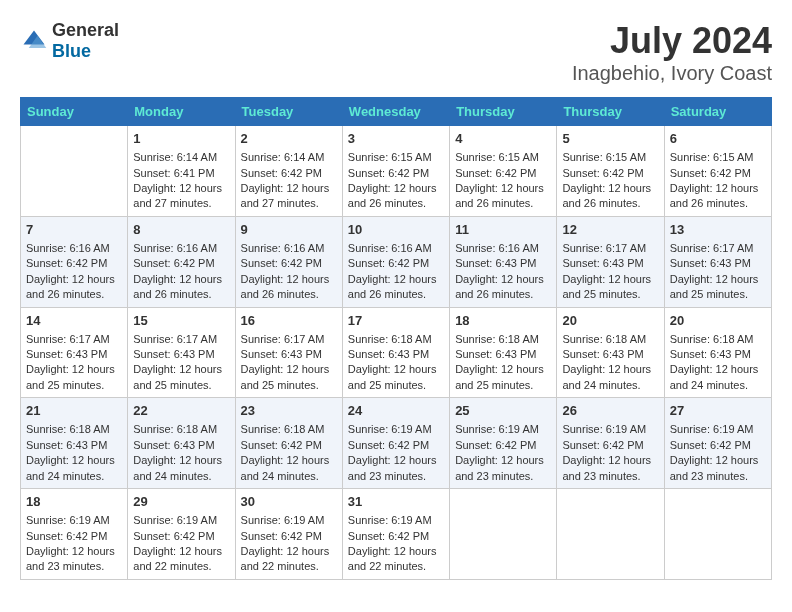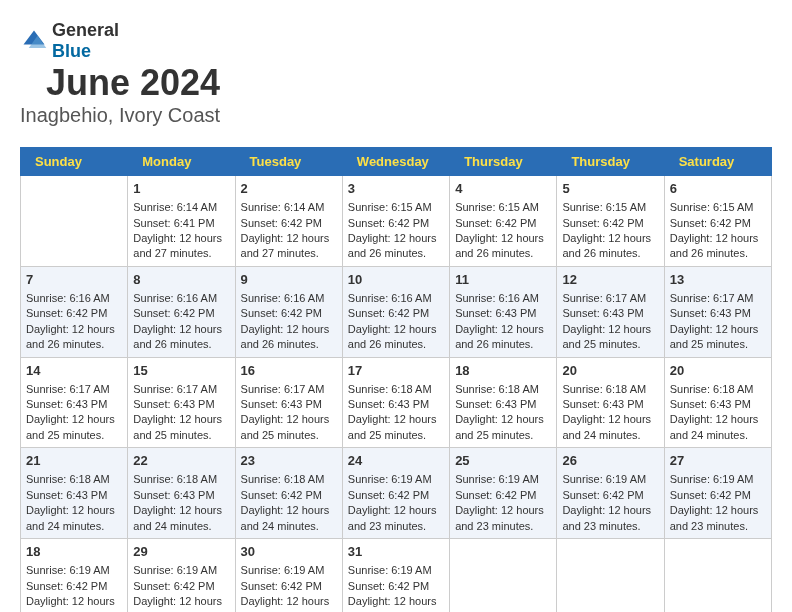--- a/index.html
+++ b/index.html
@@ -7,22 +7,21 @@
       font-family: Arial, sans-serif;
       background: #fff;
       width: 792px;
       min-height: 612px;
       padding: 20px;
     }
     .header {
       display: flex;
       justify-content: space-between;
       align-items: flex-start;
-      margin-bottom: 20px;
-      flex-direction: column;
+      margin-bottom: 12px;
     }
     .logo {
       display: flex;
       align-items: center;
       gap: 4px;
     }
     .logo-text-general {
       font-size: 18px;
       font-weight: bold;
       color: #333;
@@ -48,23 +47,23 @@
       font-size: 20px;
       color: #555;
     }
     table {
       width: 100%;
       border-collapse: collapse;
       font-size: 11px;
     }
     thead tr th {
       background-color: #2a6db5;
-      color: #fde047;
+      color: #5eead4;
       text-align: left;
-      padding: 6px 14px;
+      padding: 6px 6px;
       font-size: 13px;
       font-weight: bold;
       border: 1px solid #2a6db5;
     }
     tbody tr td {
       vertical-align: top;
       border: 1px solid #ccc;
       padding: 4px 5px;
       width: 106px;
       min-height: 80px;
@@ -97,21 +96,21 @@
     <svg class="logo-icon" viewBox="0 0 32 32" xmlns="http://www.w3.org/2000/svg">
       <polygon points="16,4 28,20 4,20" fill="#2a6db5"></polygon>
       <polygon points="20,10 30,24 10,24" fill="#5a9fd4" opacity="0.6"></polygon>
     </svg>
     <div>
       <span class="logo-text-general">General</span><br>
       <span class="logo-text-blue">Blue</span>
     </div>
   </div>
   <div class="title-area">
-    <div class="month-title">June 2024</div>
+    <div class="month-title">July 2024</div>
     <div class="location-title">Inagbehio, Ivory Coast</div>
   </div>
 </div>
 
 <table>
   <thead>
     <tr>
     <th>Sunday</th>
         <th>Monday</th>
         <th>Tuesday</th>

